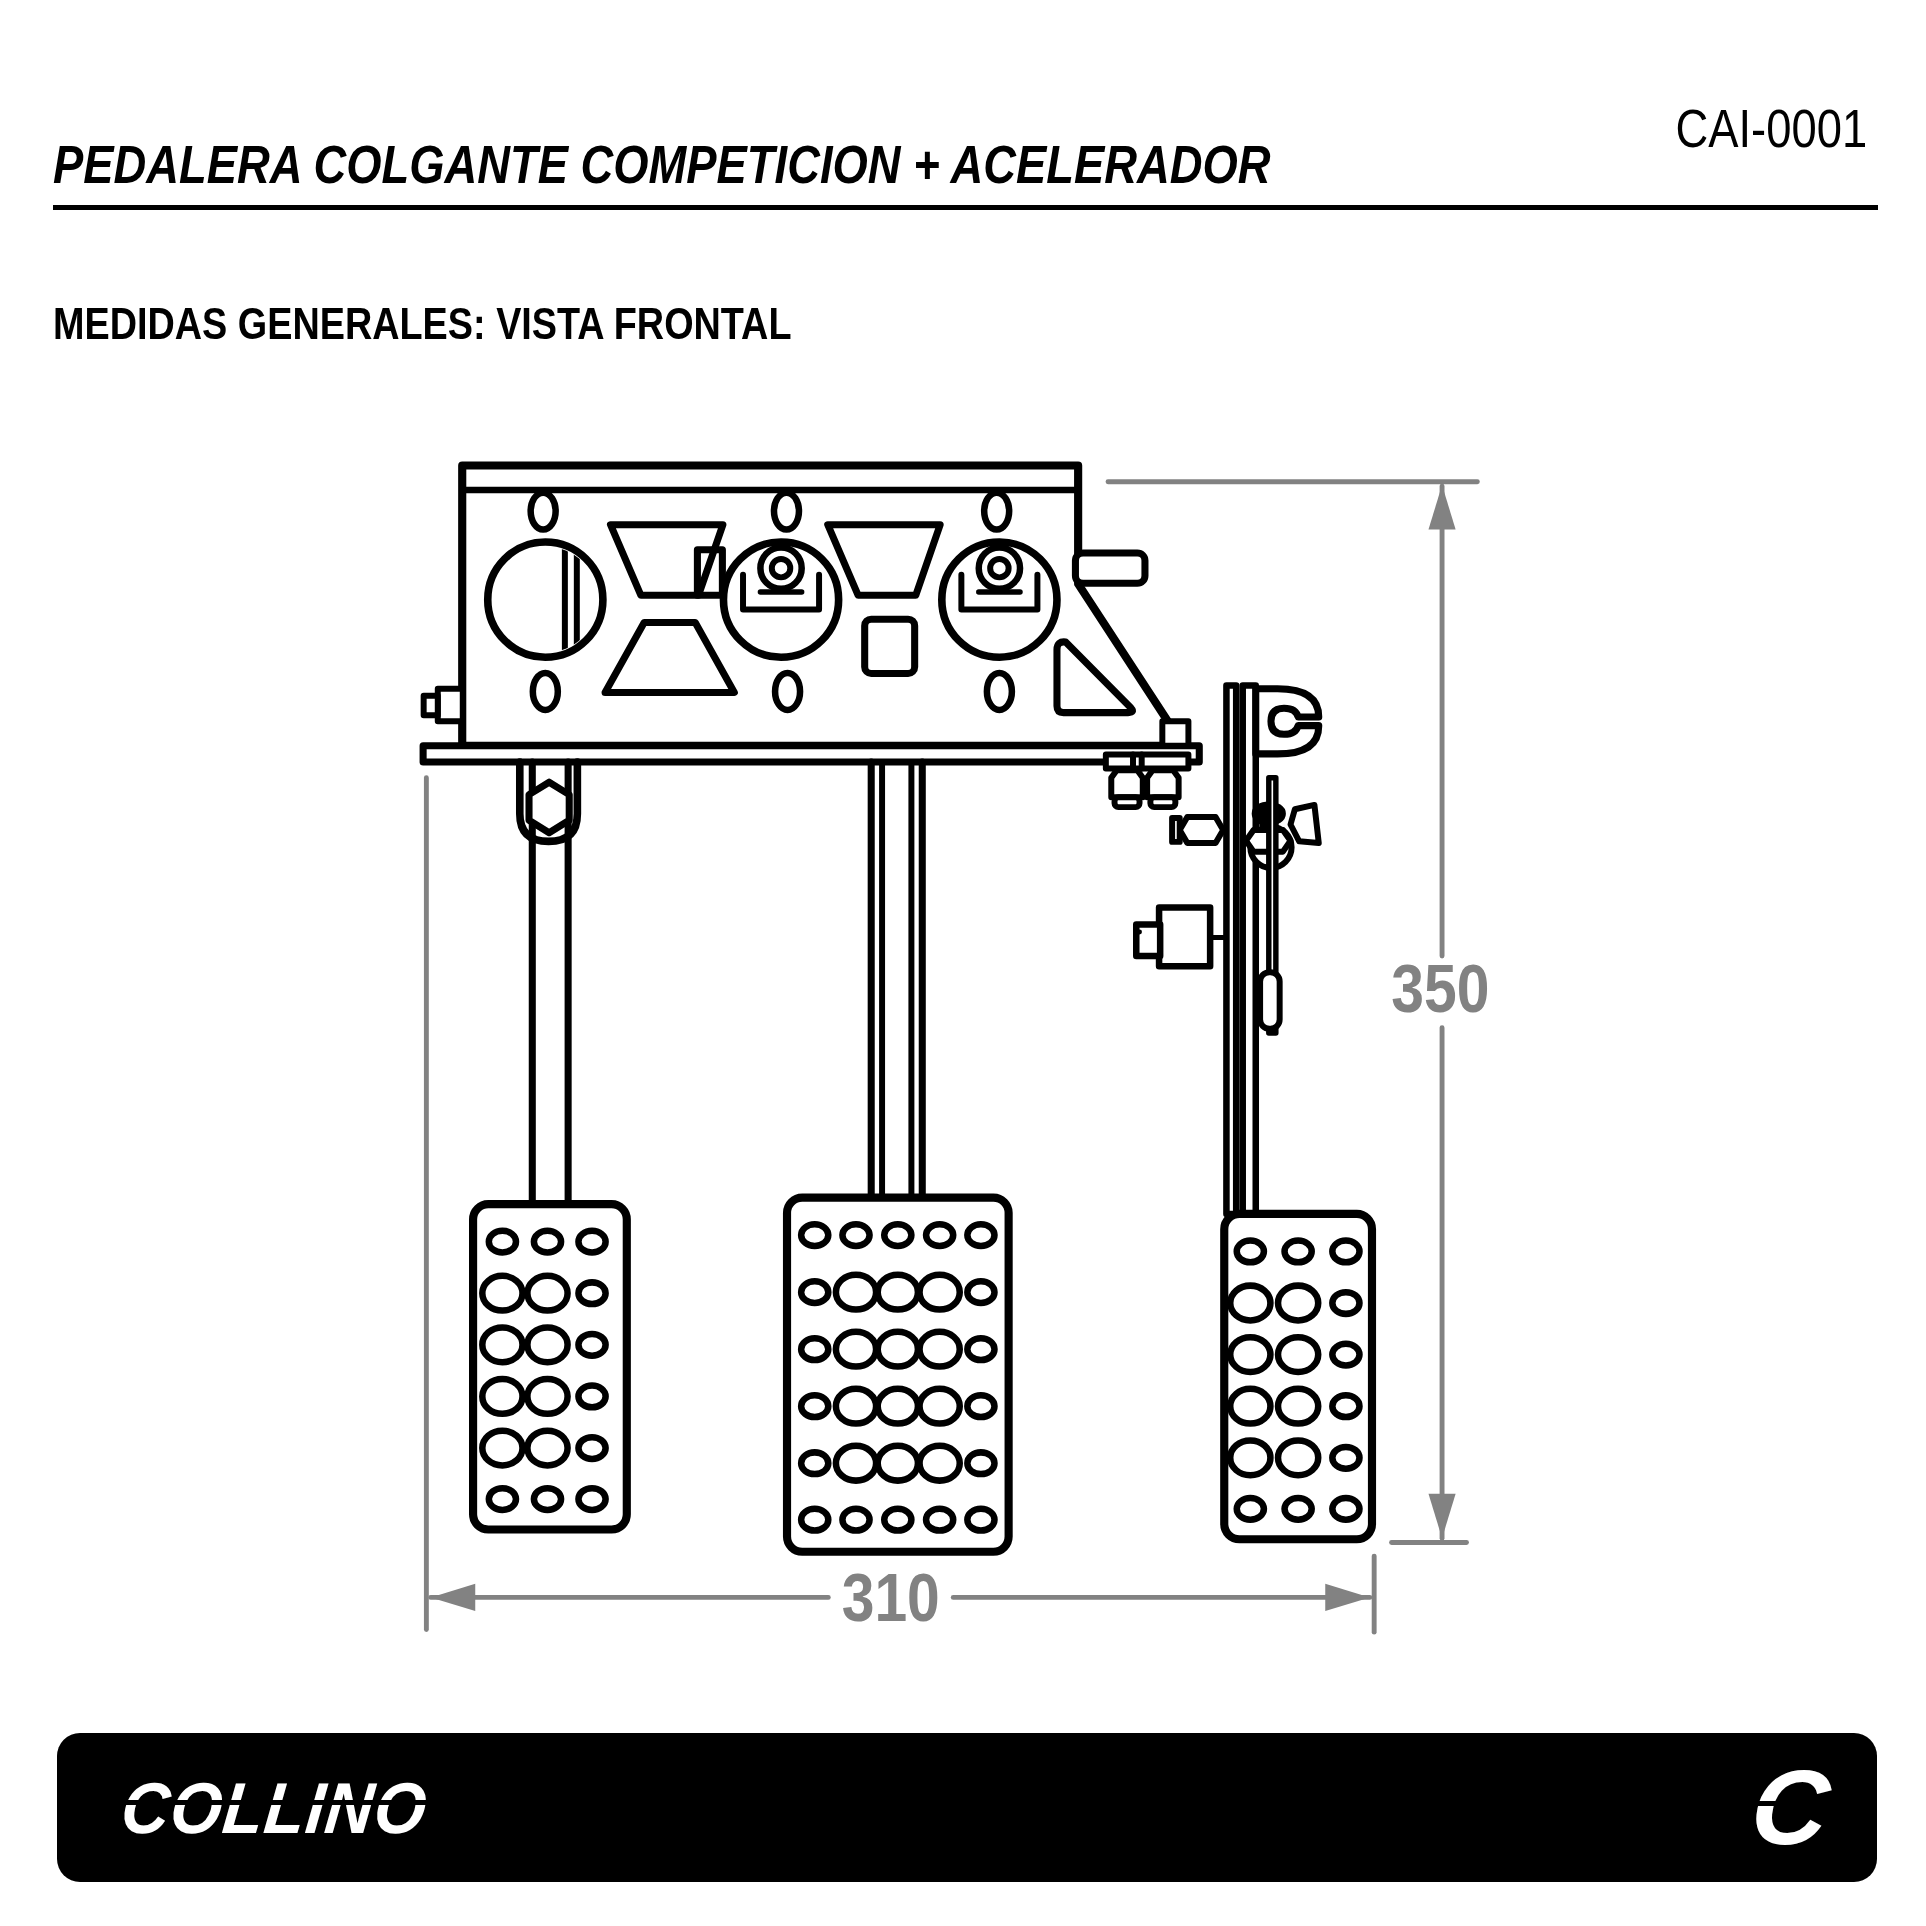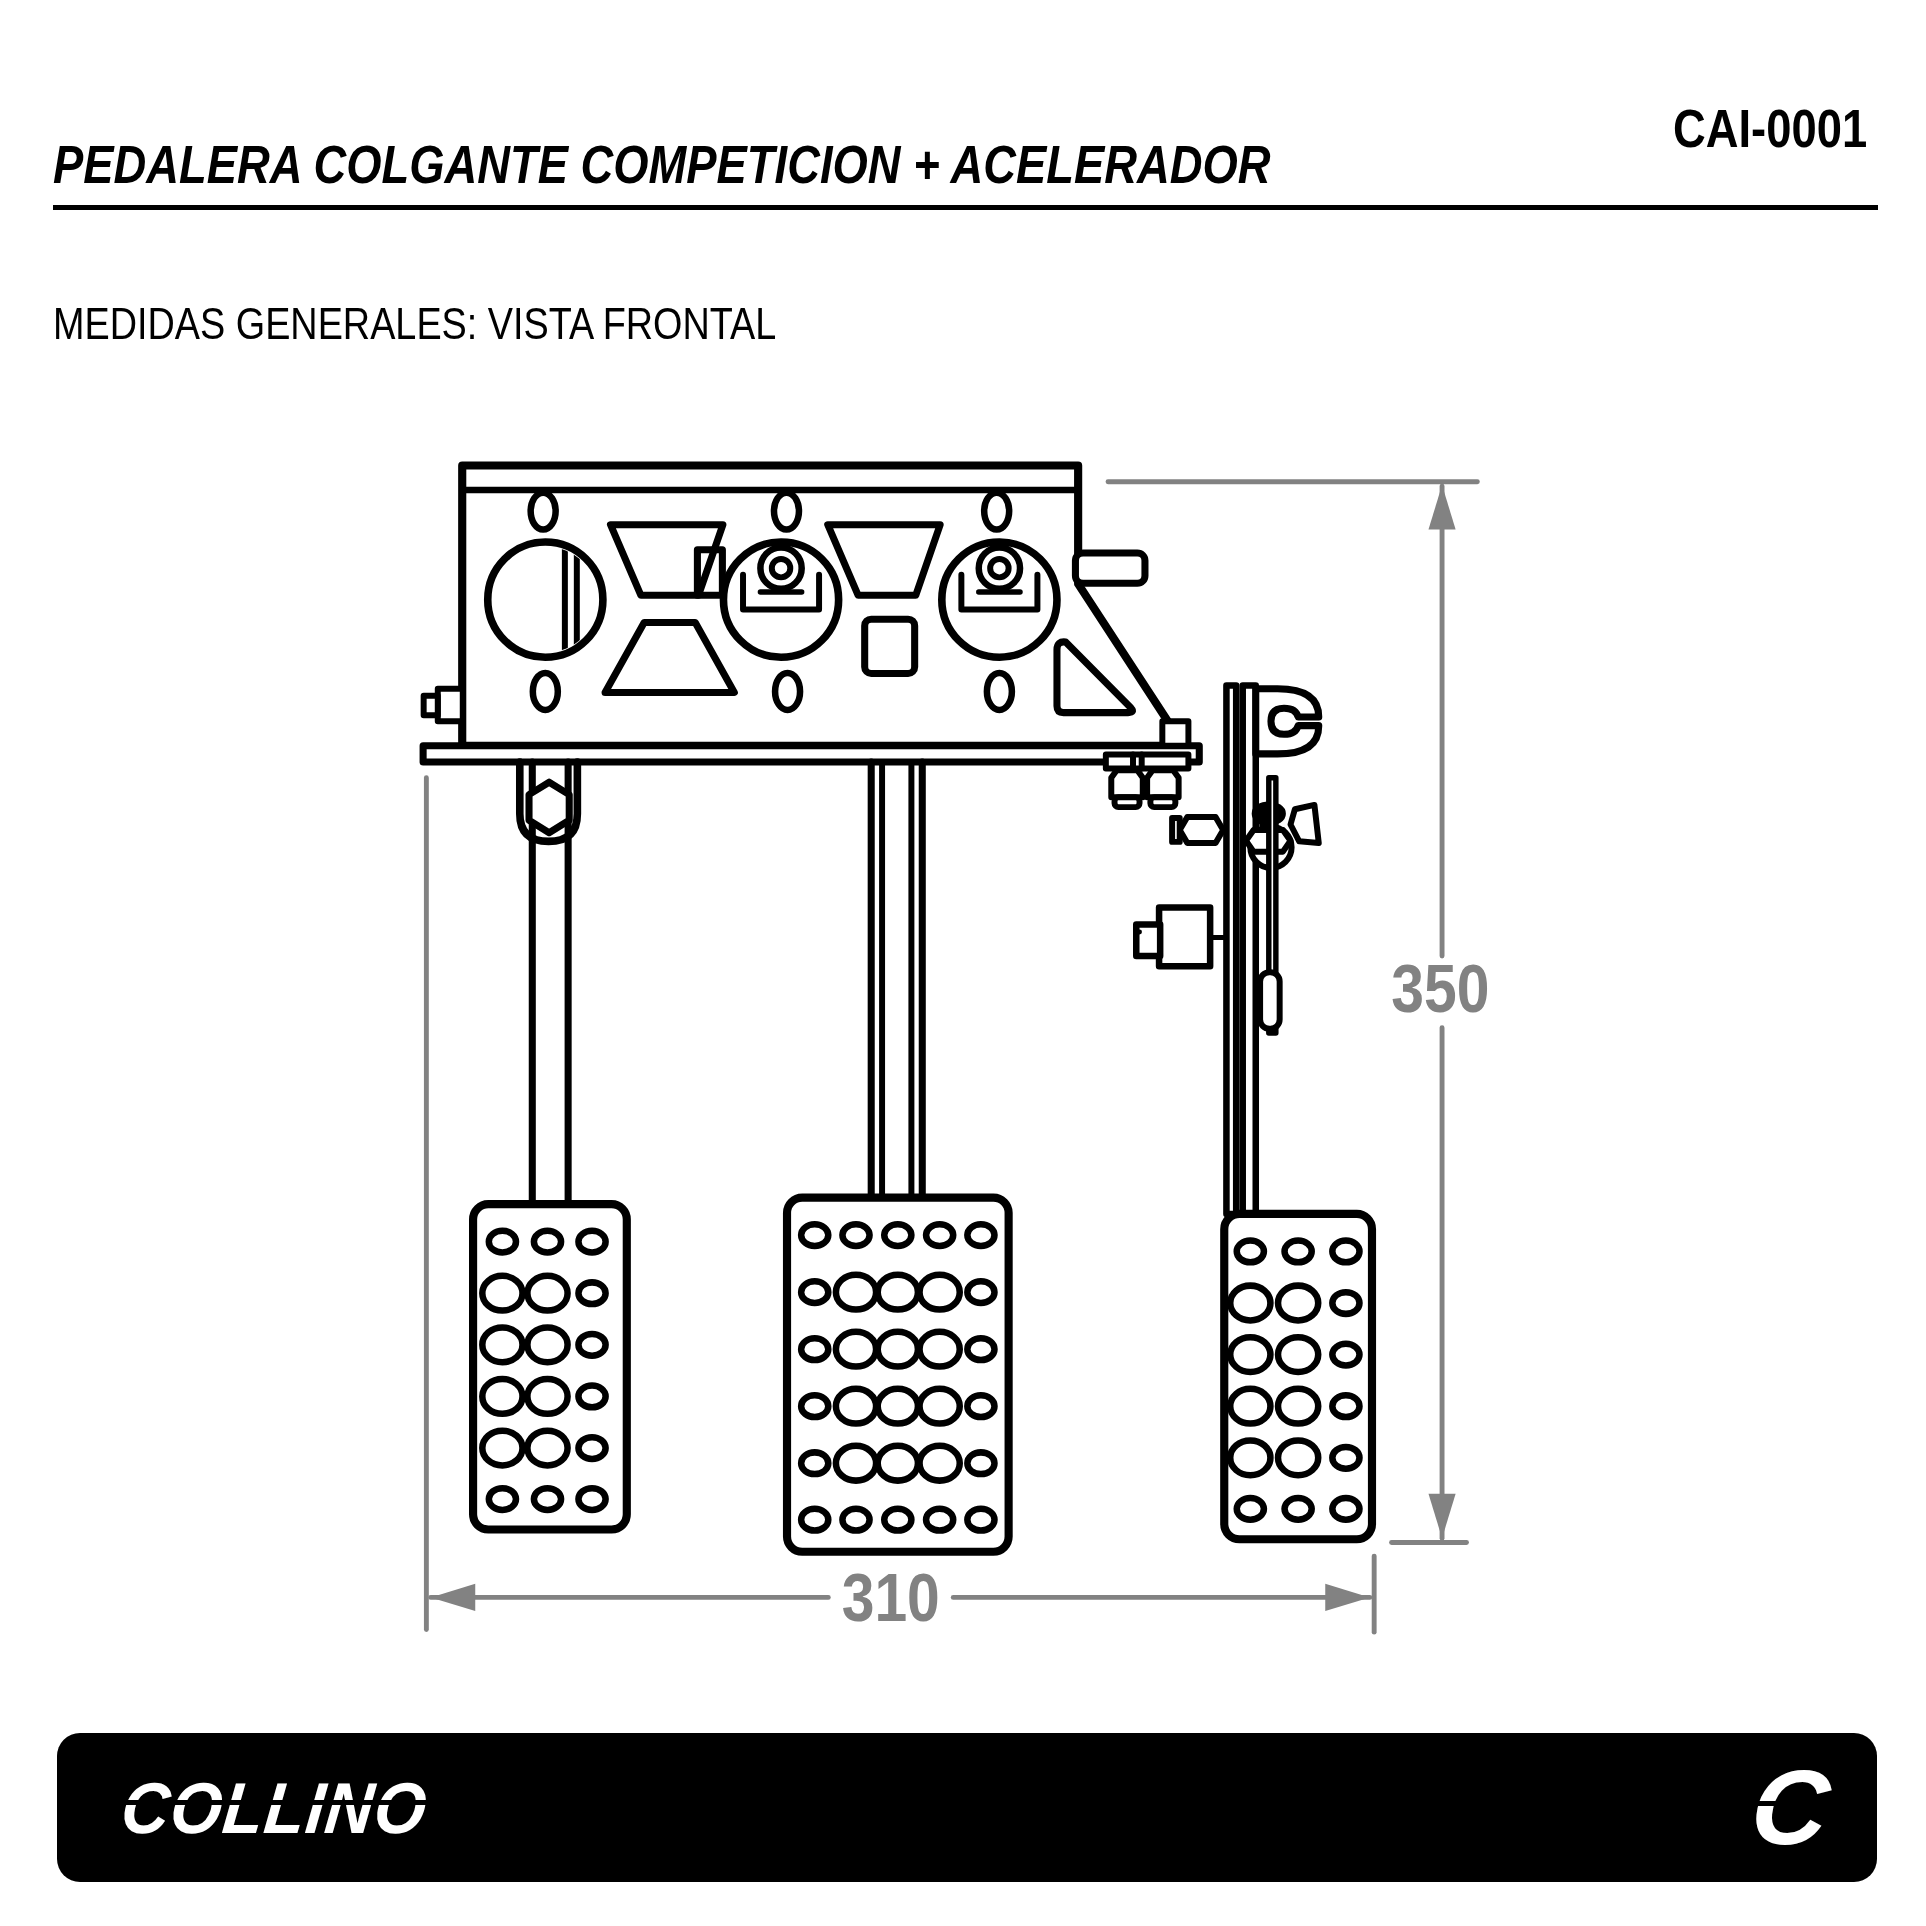--- a/index.html
+++ b/index.html
@@ -3,23 +3,23 @@
 <meta charset="utf-8">
 <style>
   html,body{margin:0;padding:0;}
   body{
     width:1926px;height:1926px;position:relative;background:#ffffff;
     font-family:"Liberation Sans", sans-serif;overflow:hidden;
   }
   .cond{display:inline-block;transform:scaleX(.84);transform-origin:0 50%;white-space:nowrap;}
   .cond-r{display:inline-block;transform:scaleX(.84);transform-origin:100% 50%;white-space:nowrap;}
   .page-title{position:absolute;left:53px;top:99px;font-size:54px;font-weight:bold;color:#000;line-height:1.1;font-style:italic;}
-  .part-code{position:absolute;right:59px;top:99px;font-size:54px;font-weight:bold;color:#000;line-height:1.1;text-align:left;}
+  .part-code{position:absolute;right:59px;top:99px;font-size:54px;font-weight:normal;color:#000;line-height:1.1;text-align:left;}
   .header-rule{position:absolute;left:53px;top:205px;width:1825px;height:4.9px;background:#000;}
-  .section-title{position:absolute;left:53px;top:262px;font-size:45px;font-weight:normal;color:#000;line-height:1.1;}
+  .section-title{position:absolute;left:53px;top:262px;font-size:45px;font-weight:bold;color:#000;line-height:1.1;}
   .drawing{position:absolute;left:0;top:0;width:1926px;height:1926px;}
   .footer-bar{
     position:absolute;left:57px;top:1733px;width:1820px;height:149px;
     background:#000;border-radius:23px;
   }
   .brand{position:absolute;left:65px;top:0;height:149px;display:flex;align-items:center;}
   .brand-text{
     display:inline-block;color:#fff;font-size:72px;font-weight:bold;font-style:italic;
     transform:skewX(-6deg) scaleX(.92);transform-origin:0 50%;letter-spacing:1.1px;white-space:nowrap;
   }

